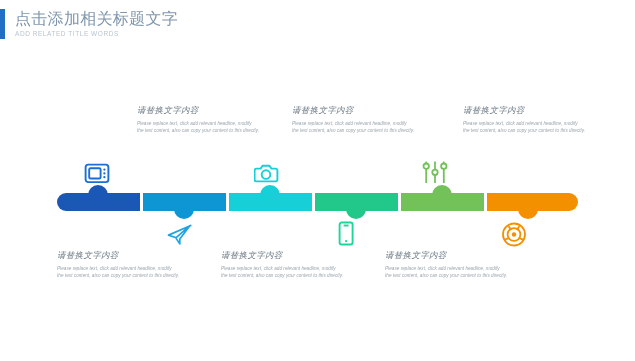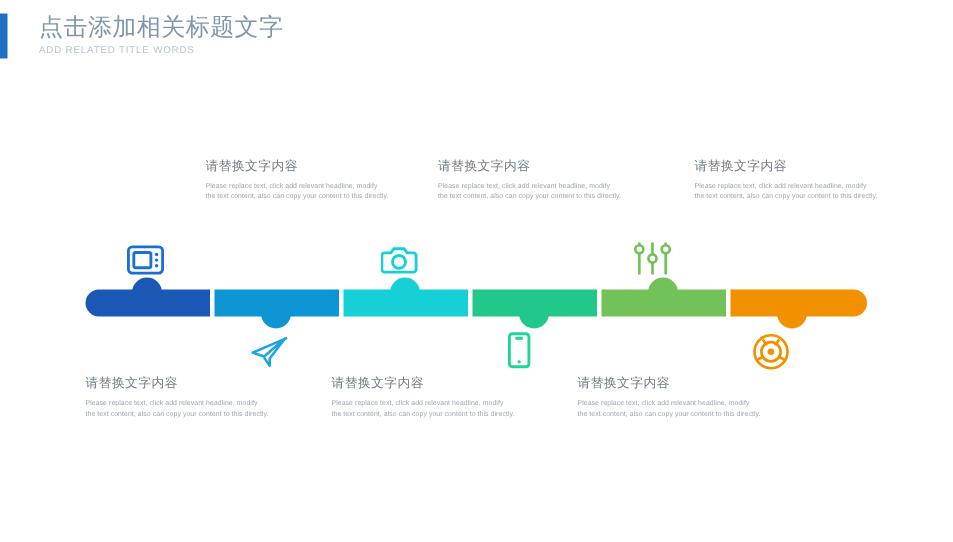--- a/index.html
+++ b/index.html
@@ -25,21 +25,21 @@
     display: flex;
     align-items: flex-start;
   }
   #header-accent {
     width: 5px;
     height: 30px;
     background: #1f6fc4;
     flex: 0 0 auto;
   }
   #header-text {
-    margin-left: 21px;
+    margin-left: 10px;
     display: block;
   }
   #header-title {
     font-size: 16px;
     line-height: 19px;
     color: #7f96ad;
     letter-spacing: 0.3px;
     white-space: nowrap;
     font-weight: normal;
     margin: 0;
@@ -110,20 +110,21 @@
     display: flex;
     align-items: center;
     justify-content: center;
   }
   .icon-slot svg { display: block; }
 
   
   .txt-block {
     position: absolute;
     width: 122px;
+    font-style: italic;
   }
   .txt-head {
     font-size: 8.5px;
     line-height: 12px;
     color: #6f7c87;
     letter-spacing: 0.3px;
     margin-bottom: 4px;
     white-space: nowrap;
   }
   .txt-body {

